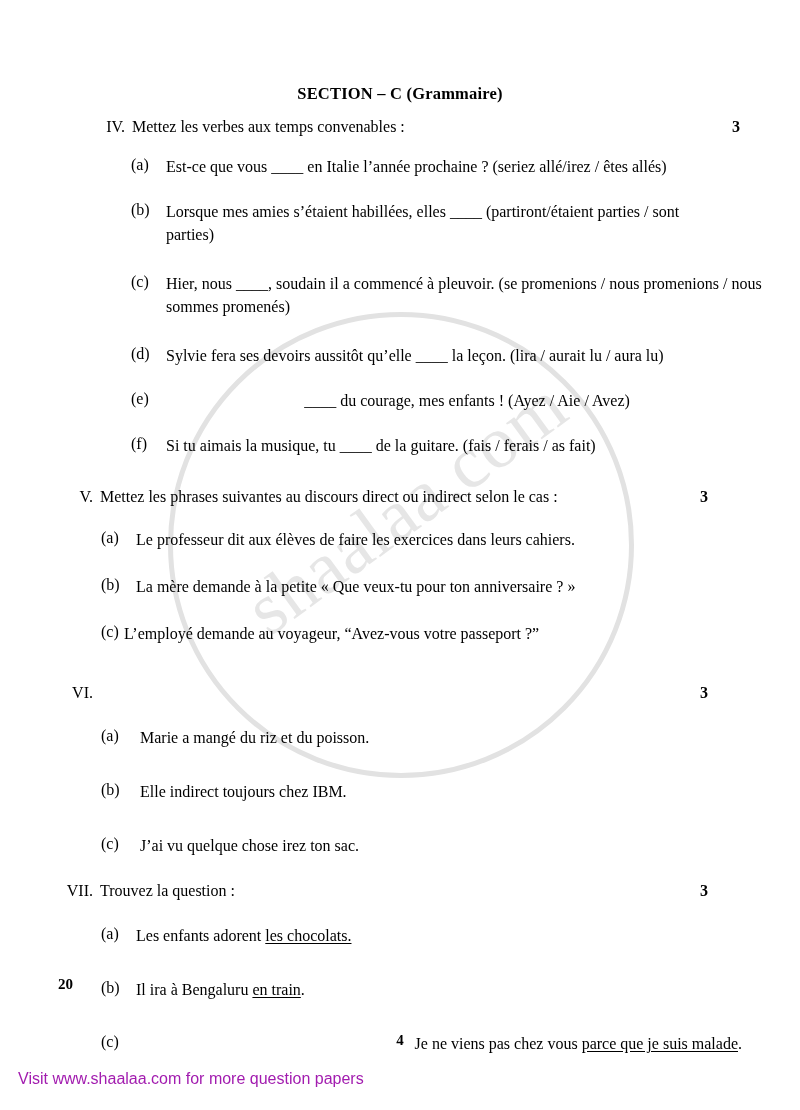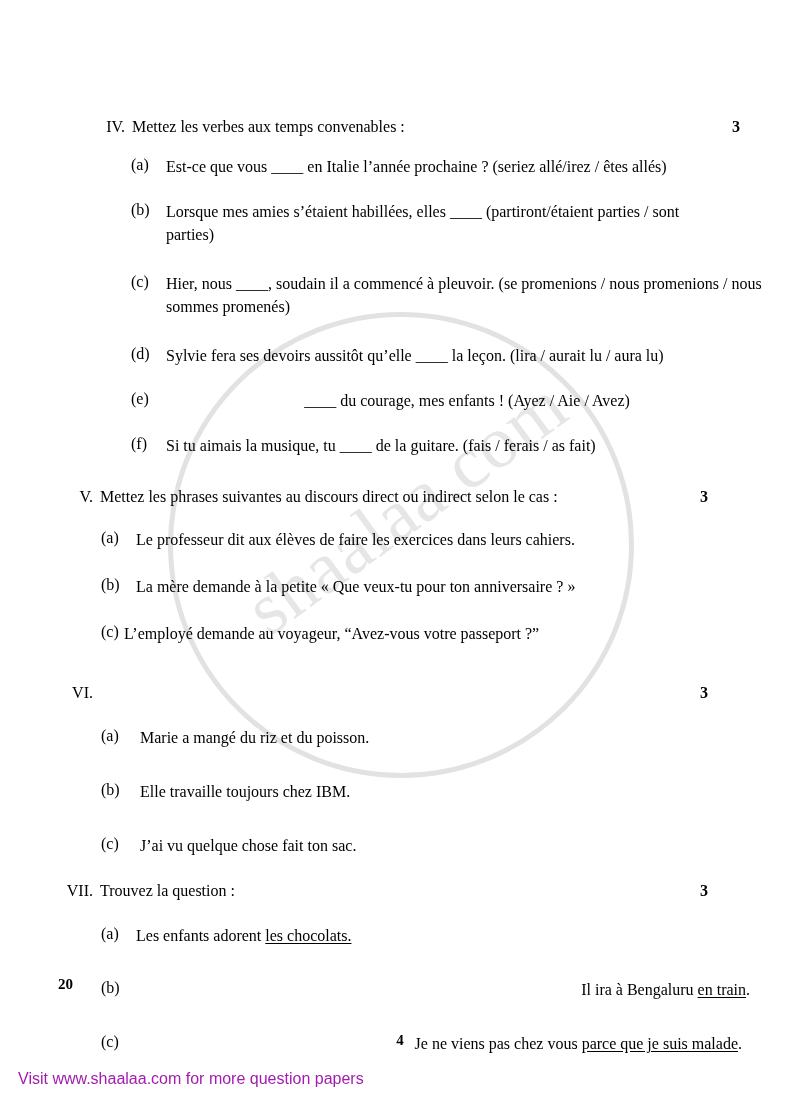--- a/index.html
+++ b/index.html
@@ -163,20 +163,21 @@
 </head>
 <body>
 
 <div id="watermark">
   <div class="wm-circle"></div>
   <div class="wm-text">shaalaa.com</div>
 </div>
 
 <div id="page">
 
+  <div class="section-header">SECTION – C (Grammaire)</div>
 
   <div class="q-block" id="block-0" style="top:118px;padding-left:32px;">
     <div class="q-head">
       <div class="q-num">IV.</div>
       <div class="q-title">Mettez les verbes aux temps convenables :</div>
       <div class="q-marks">3</div>
     </div>
     <div class="q-items">
       <div class="q-item" style="height:30px;">
         <div class="item-label">(a)</div>
@@ -232,43 +233,43 @@
       <div class="q-num">VI.</div>
       <div class="q-marks">3</div>
     </div>
     <div class="q-items" style="margin-top:21px;">
       <div class="q-item" style="height:39px;">
         <div class="item-label" style="left:101px;">(a)</div>
         <div class="item-text">Marie a mangé du riz et du poisson.</div>
       </div>
       <div class="q-item" style="height:39px;">
         <div class="item-label" style="left:101px;">(b)</div>
-        <div class="item-text">Elle travaille toujours chez IBM.</div>
+        <div class="item-text">Elle indirect toujours chez IBM.</div>
       </div>
       <div class="q-item" style="height:39px;">
         <div class="item-label" style="left:101px;">(c)</div>
-        <div class="item-text">J’ai vu quelque chose fait ton sac.</div>
+        <div class="item-text">J’ai vu quelque chose irez ton sac.</div>
       </div>
     </div>
   </div>
 
   <div class="q-block" id="block-3" style="top:882px;font-family:Liberation Serif, serif;">
     <div class="q-head">
       <div class="q-num">VII.</div>
       <div class="q-title">Trouvez la question :</div>
       <div class="q-marks">3</div>
     </div>
     <div class="q-items" style="margin-top:21px;">
       <div class="q-item" style="height:39px;">
         <div class="item-label" style="left:101px;">(a)</div>
         <div class="item-text" style="left:136px;"><span>Les enfants adorent </span><span class="u">les chocolats.</span><span></span></div>
       </div>
       <div class="q-item" style="height:39px;">
         <div class="item-label" style="left:101px;">(b)</div>
-        <div class="item-text" style="left:144px;text-align:right;"><span>Il ira à Bengaluru </span><span class="u">en train</span><span>.</span></div>
+        <div class="item-text" style="left:136px;"><span>Il ira à Bengaluru </span><span class="u">en train</span><span>.</span></div>
       </div>
       <div class="q-item" style="height:39px;">
         <div class="item-label" style="left:101px;">(c)</div>
         <div class="item-text" style="left:136px;text-align:right;"><span>Je ne viens pas chez vous </span><span class="u">parce que je suis malade</span><span>.</span></div>
       </div>
     </div>
   </div>
 
   <div class="footer-left">20</div>
   <div class="footer-center">4</div>

